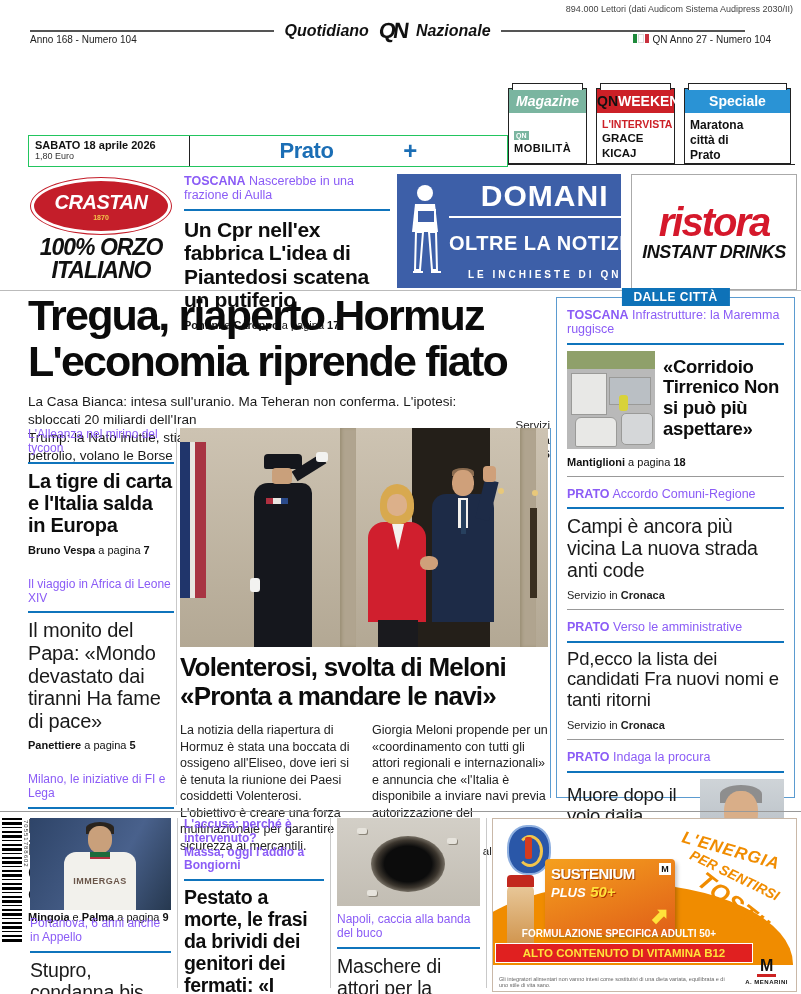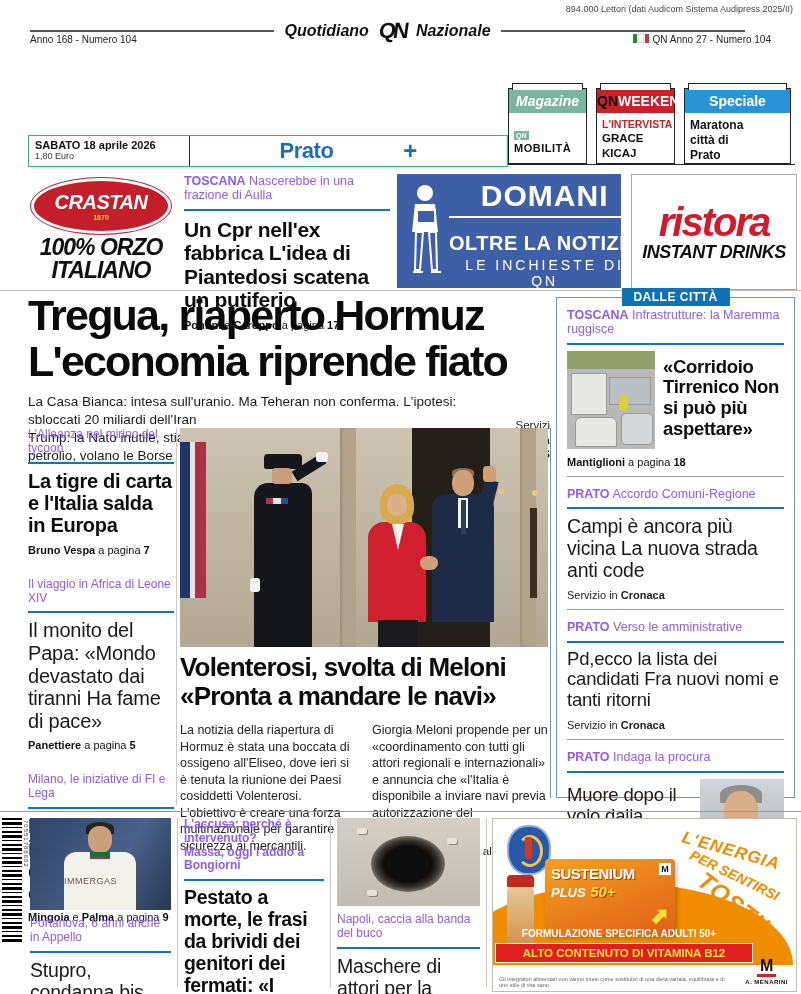--- a/index.html
+++ b/index.html
@@ -47,21 +47,21 @@
   .crastan .oval .yr{font-size:7px;color:#f3c54b;font-weight:700;}
   .crastan .orzo{font-style:italic;font-weight:900;font-size:23px;letter-spacing:-1px;line-height:1.02;color:#111;}
   .topstory{left:184px;top:174px;width:206px;}
   .topstory .hl{font-size:21px;margin-top:7px;}
   .domani{left:397px;top:174px;width:224px;height:114px;background:#3d5fa8;color:#fff;display:flex;padding:6px 8px;box-sizing:border-box;}
   .domani .fig{width:44px;flex:none;}
   .domani .dtx{flex:1;text-align:center;}
   .domani .t1{font-weight:900;font-size:30px;letter-spacing:1px;line-height:1.05;}
   .domani .hrw{border-top:2px solid #fff;margin:4px 0 14px;}
   .domani .t2{font-weight:900;font-size:20px;letter-spacing:0.5px;white-space:nowrap;}
-  .domani .t3{font-weight:400;font-size:14px;letter-spacing:3px;margin-top:2px;}
+  .domani .t3{font-weight:700;font-size:10px;letter-spacing:3px;margin-top:14px;}
   .ristora{left:631px;top:174px;width:164px;height:114px;border:1px solid #aaa;display:flex;flex-direction:column;align-items:center;justify-content:center;}
   .ristora .r1{color:#d5182b;font-weight:900;font-style:italic;font-size:40px;letter-spacing:-2px;line-height:1;}
   .ristora .r2{color:#111;font-weight:800;font-style:italic;font-size:18px;letter-spacing:-0.5px;}
   
   .lead{left:28px;top:293px;width:522px;}
   .lead .h1{font-weight:900;font-size:43px;letter-spacing:-1.8px;line-height:1.06;color:#0b0b0b;}
   .lead .deck{margin-top:9px;font-size:13.5px;line-height:1.32;color:#1a1a1a;width:460px;}
   .services{position:absolute;right:0;bottom:2px;width:56px;text-align:right;font-size:11.5px;line-height:1.3;color:#222;}
   .services b{font-weight:800;}
   
@@ -132,21 +132,21 @@
   .b1{left:30px;width:141px;}
   .b2{left:184px;width:140px;}
   .b3{left:337px;width:143px;}
   .bart .hl{margin-top:6px;font-size:19.5px;}
   .bart .k{font-size:12px;}
   .soccer{width:141px;height:92px;background:linear-gradient(120deg,#2e4468,#49618c 60%,#26384f);margin-bottom:7px;}
   .s-head{position:absolute;left:58px;top:8px;width:24px;height:27px;background:#c9a07b;border-radius:45%;}
   .s-hair{position:absolute;left:56px;top:4px;width:28px;height:12px;background:#2a241e;border-radius:50% 50% 0 0;}
   .s-jersey{position:absolute;left:34px;top:34px;width:72px;height:58px;background:#f2f1ec;border-radius:12px 12px 0 0;}
   .s-collar{position:absolute;left:60px;top:34px;width:20px;height:5px;background:#1c6b3c;border-bottom:2px solid #b03040;}
-  .s-sponsor{position:absolute;left:34px;top:58px;width:72px;text-align:left;font-weight:400;font-size:9px;
+  .s-sponsor{position:absolute;left:34px;top:58px;width:72px;text-align:center;font-weight:700;font-size:9px;
              letter-spacing:0.5px;color:#6a564a;}
   .holeph{width:143px;height:88px;background:linear-gradient(#d3cfc7,#c2bdb3);margin-bottom:7px;}
   .hole{position:absolute;left:34px;top:18px;width:74px;height:56px;background:radial-gradient(ellipse at center,#0c0c0c 0 45%,#3c362e 60%,#8d867a 75%,transparent 78%);border-radius:50%;}
   .rubble{position:absolute;width:10px;height:6px;background:#e6e3dc;border-radius:2px;box-shadow:1px 1px 0 #8a8478;}
   
   .sust{left:492px;top:818px;width:303px;height:172px;border:1px solid #c9b8a8;background:#fff;overflow:hidden;}
   .swoosh{position:absolute;left:-40px;bottom:18px;width:340px;height:90px;background:#f08c00;border-radius:50% 50% 0 0/90% 90% 0 0;}
   .swhite{position:absolute;left:-40px;bottom:0;width:380px;height:26px;background:#fff;}
   .sbadge{position:absolute;left:14px;top:6px;width:40px;height:46px;background:#2a57a8;border-radius:45%;border:2px solid #8fb0e0;}
   .sbadge .arc{position:absolute;left:8px;top:8px;width:20px;height:26px;border:3px solid #f3c54b;border-radius:50%;border-left-color:transparent;}
@@ -172,21 +172,21 @@
   .smaker{position:absolute;right:8px;bottom:6px;text-align:center;}
   .smaker .mlogo{font-weight:900;font-size:16px;line-height:1;color:#111;border-bottom:3px solid #c22;display:inline-block;padding:0 3px;}
   .smaker .mname{font-size:6px;font-weight:700;letter-spacing:0.5px;color:#111;margin-top:2px;}
   .vb{top:818px;height:170px;}
 </style>
 </head>
 <body>
 
 <div class="page">
 
-  <div class="abs readers">894.000 Lettori (dati Audicom Sistema Audipress 2025/II)</div>
+  <div class="abs readers">894.000 Lettori (dati Audicom Sistema Audipress 2030/II)</div>
   <div class="abs brandline">
     <span class="ln"></span>
     <span class="brand-txt">Quotidiano</span>
     <span class="qn-logo">QN</span>
     <span class="brand-txt">Nazionale</span>
     <span class="ln"></span>
   </div>
   <div class="abs issue" style="left:30px;">Anno 168 - Numero 104</div>
   <div class="abs issue flag" style="right:30px;">
     <i style="background:#1f8a3c;"></i><i style="background:#fff;border:1px solid #ddd;height:7px;"></i><i style="background:#c8313e;"></i>

